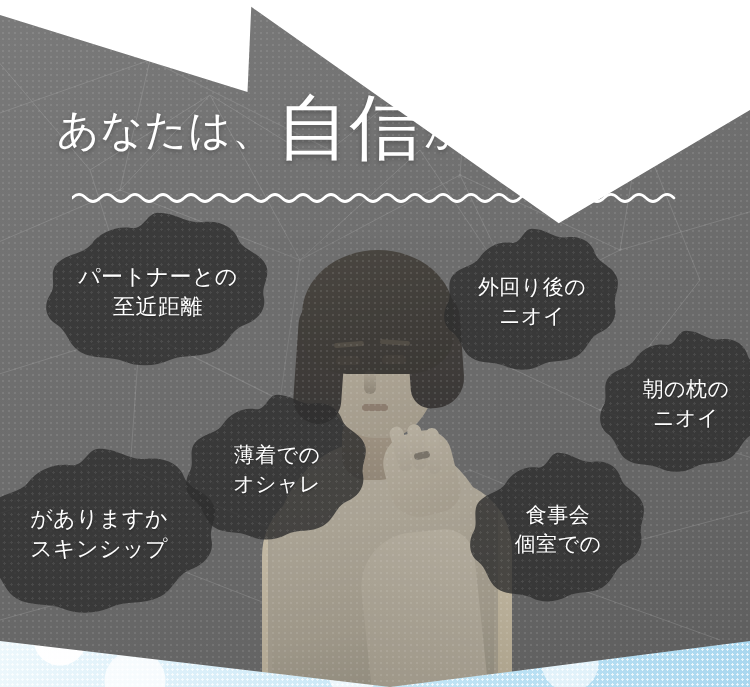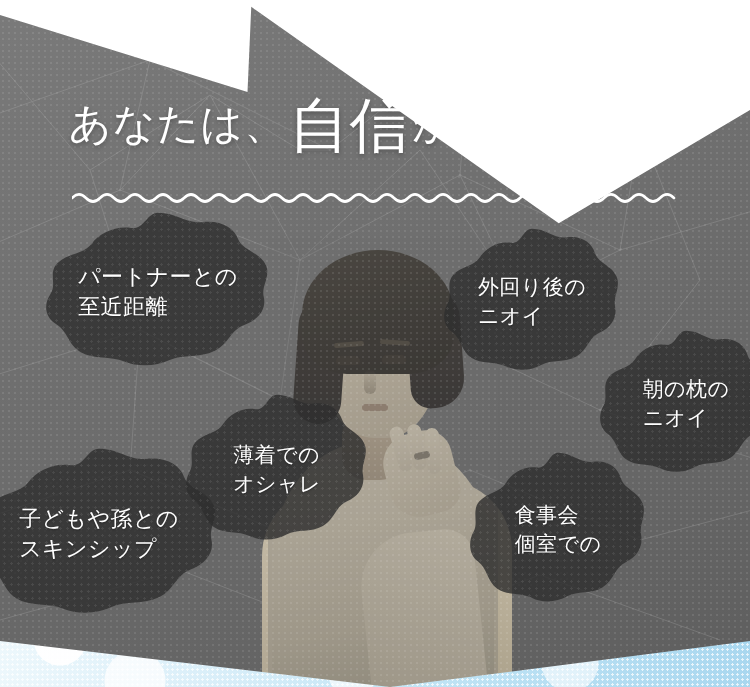--- a/index.html
+++ b/index.html
@@ -241,20 +241,21 @@
     background: rgba(110,110,110,.30);
   }
 
   
   .badge {
     position: absolute;
     display: flex;
     flex-direction: column;
     align-items: center;
     justify-content: center;
+    text-align: center;
     color: #ffffff;
     line-height: 1.38;
     letter-spacing: .02em;
     font-weight: 400;
     text-shadow: 0 1px 2px rgba(0,0,0,.35);
     z-index: 6;
   }
   .badge .blob {
     position: absolute;
     inset: 0;
@@ -299,21 +300,21 @@
     font-family: "Liberation Serif", "DejaVu Serif", serif;
     white-space: nowrap;
     text-shadow: 0 2px 5px rgba(0,0,0,.28);
   }
   .headline .small {
     font-size: 42px;
     letter-spacing: .02em;
     vertical-align: baseline;
   }
   .headline .big {
-    font-size: 60px;
+    font-size: 72px;
     letter-spacing: .01em;
     line-height: .9;
     margin: 0 2px;
     vertical-align: -8px;
     text-align: center;
   }
   .headline .tail {
     font-size: 40px;
     letter-spacing: .02em;
   }
@@ -465,21 +466,21 @@
       <div class="lines">
         <span class="line">薄着での</span>
         <span class="line">オシャレ</span>
       </div>
     </div>
 
     <div class="badge" id="badge-kids">
       <div class="blob"></div>
       <div class="blob-dots"></div>
       <div class="lines">
-        <span class="line">子どもや孫との</span>
+        <span class="line">がありますか</span>
         <span class="line">スキンシップ</span>
       </div>
     </div>
 
     <div class="badge" id="badge-dining">
       <div class="blob"></div>
       <div class="blob-dots"></div>
       <div class="lines">
         <span class="line">食事会</span>
         <span class="line">個室での</span>

